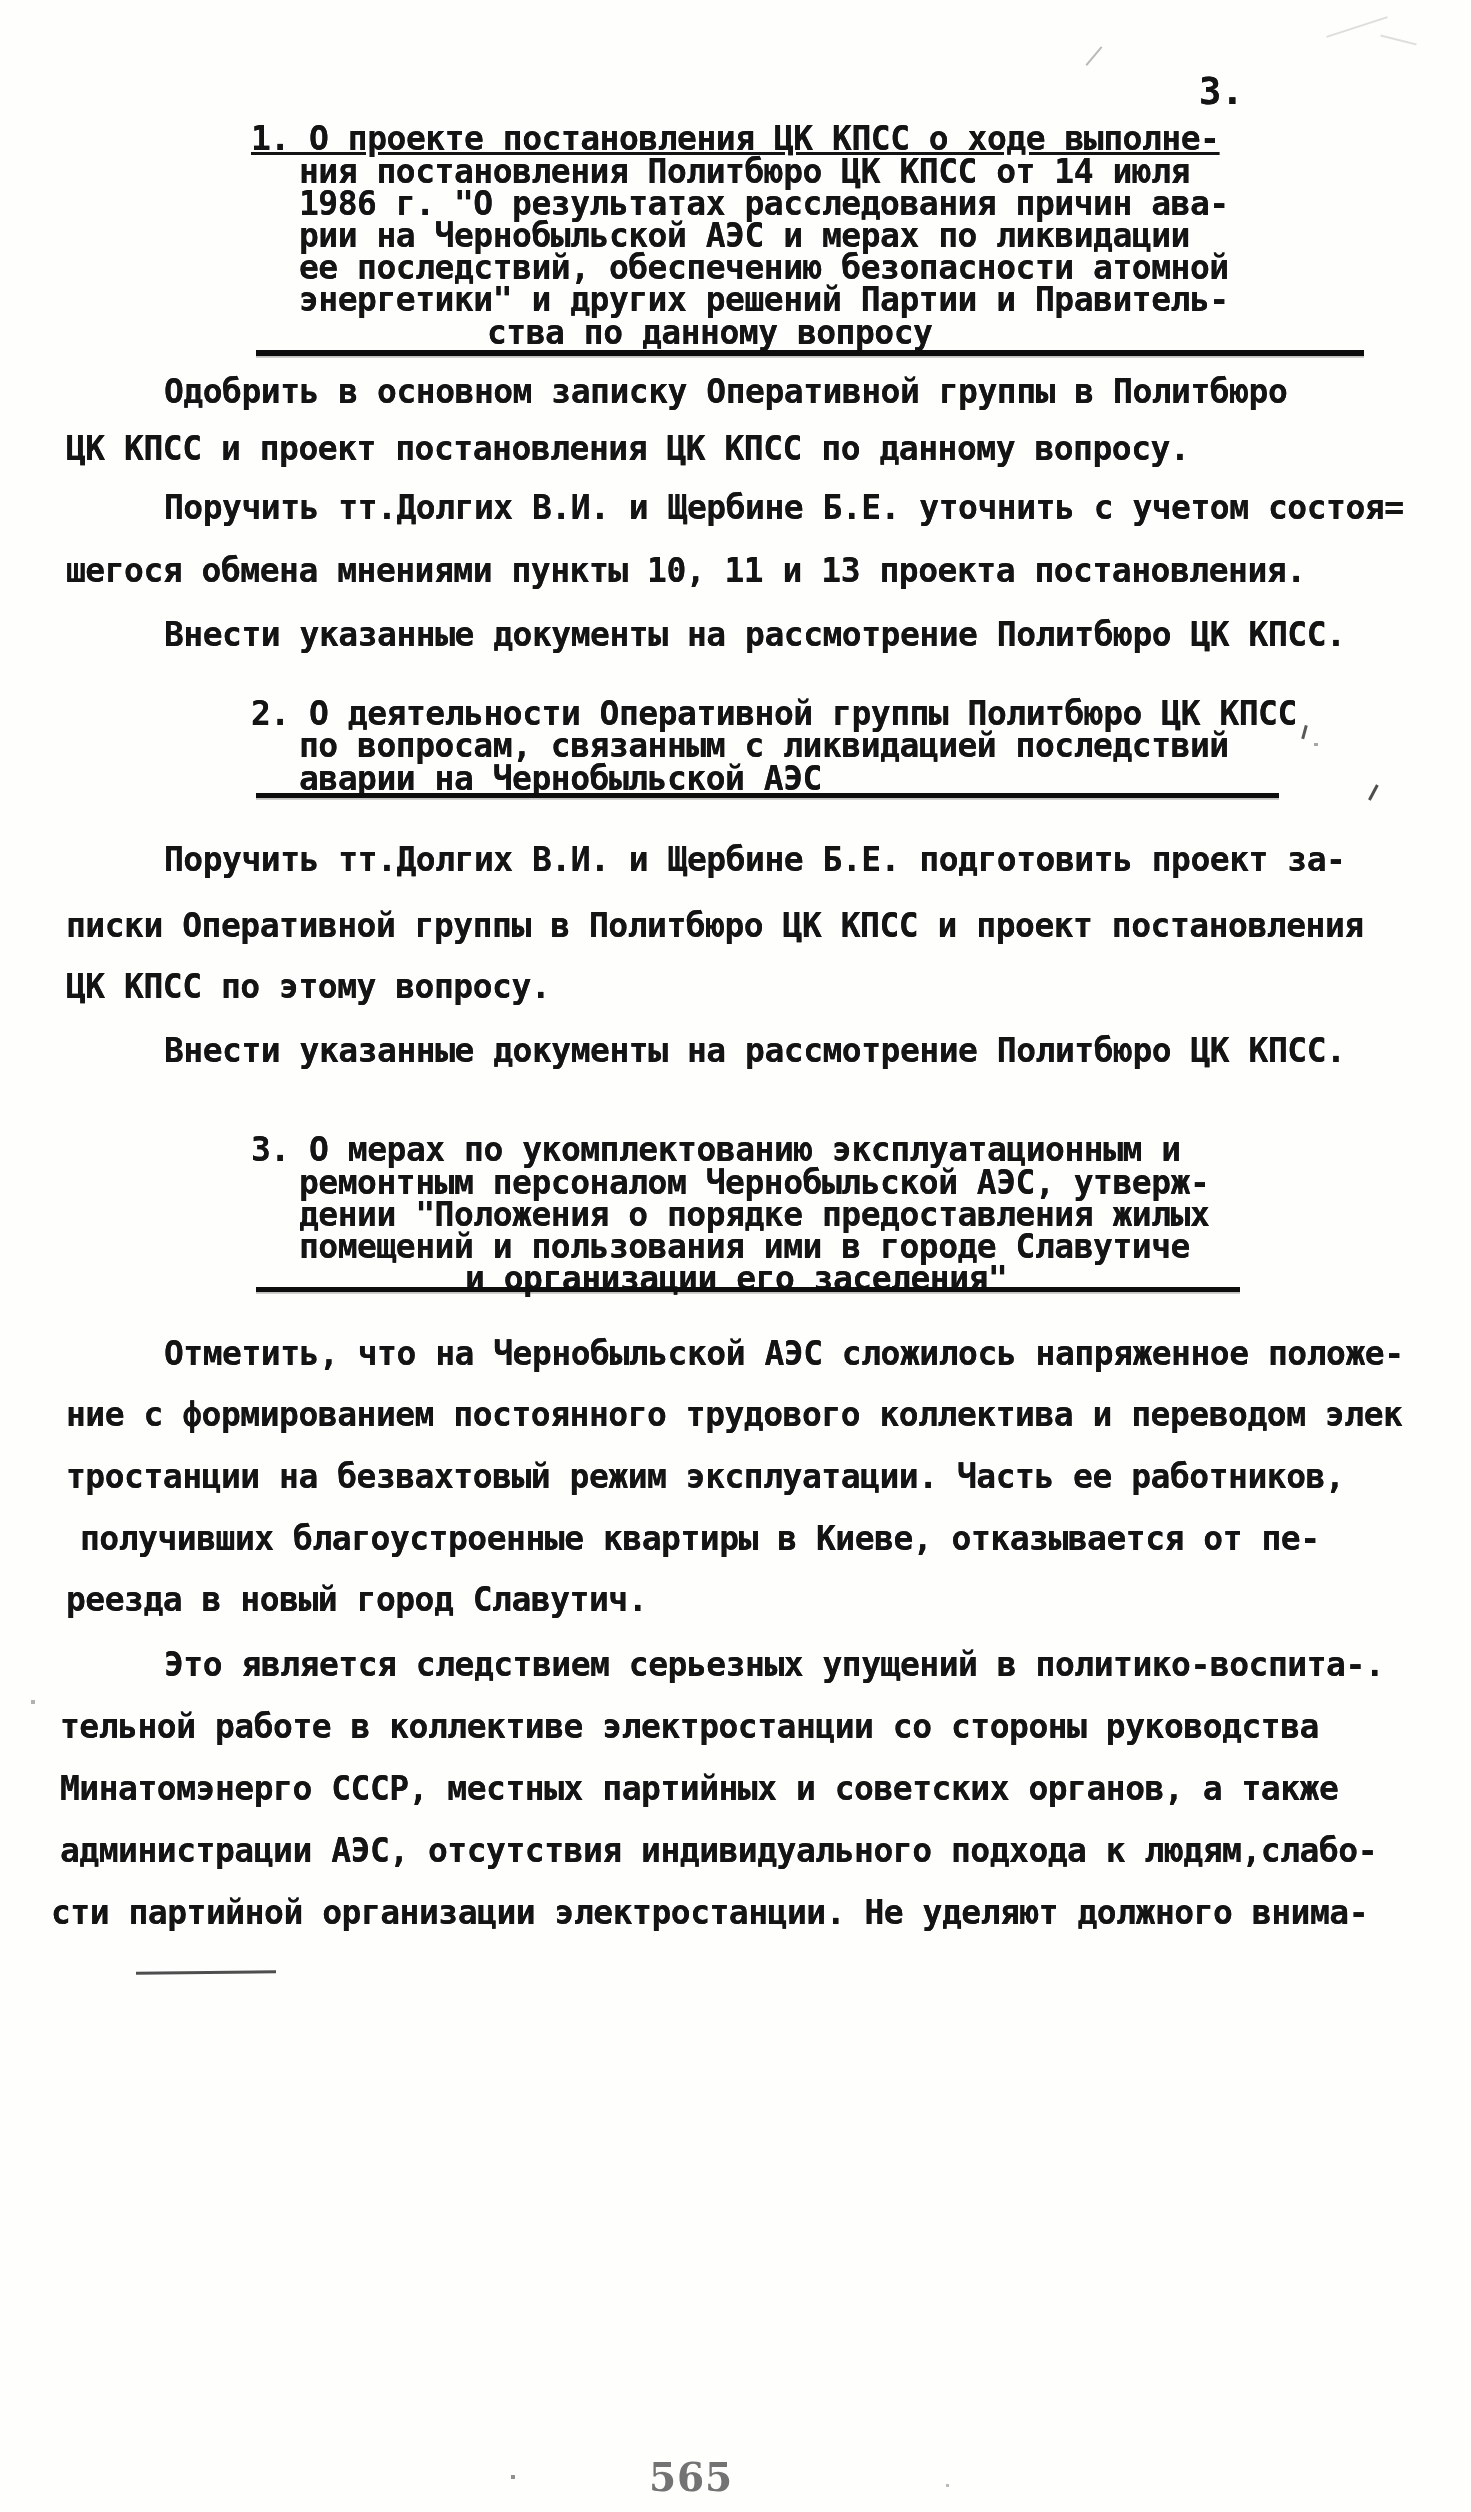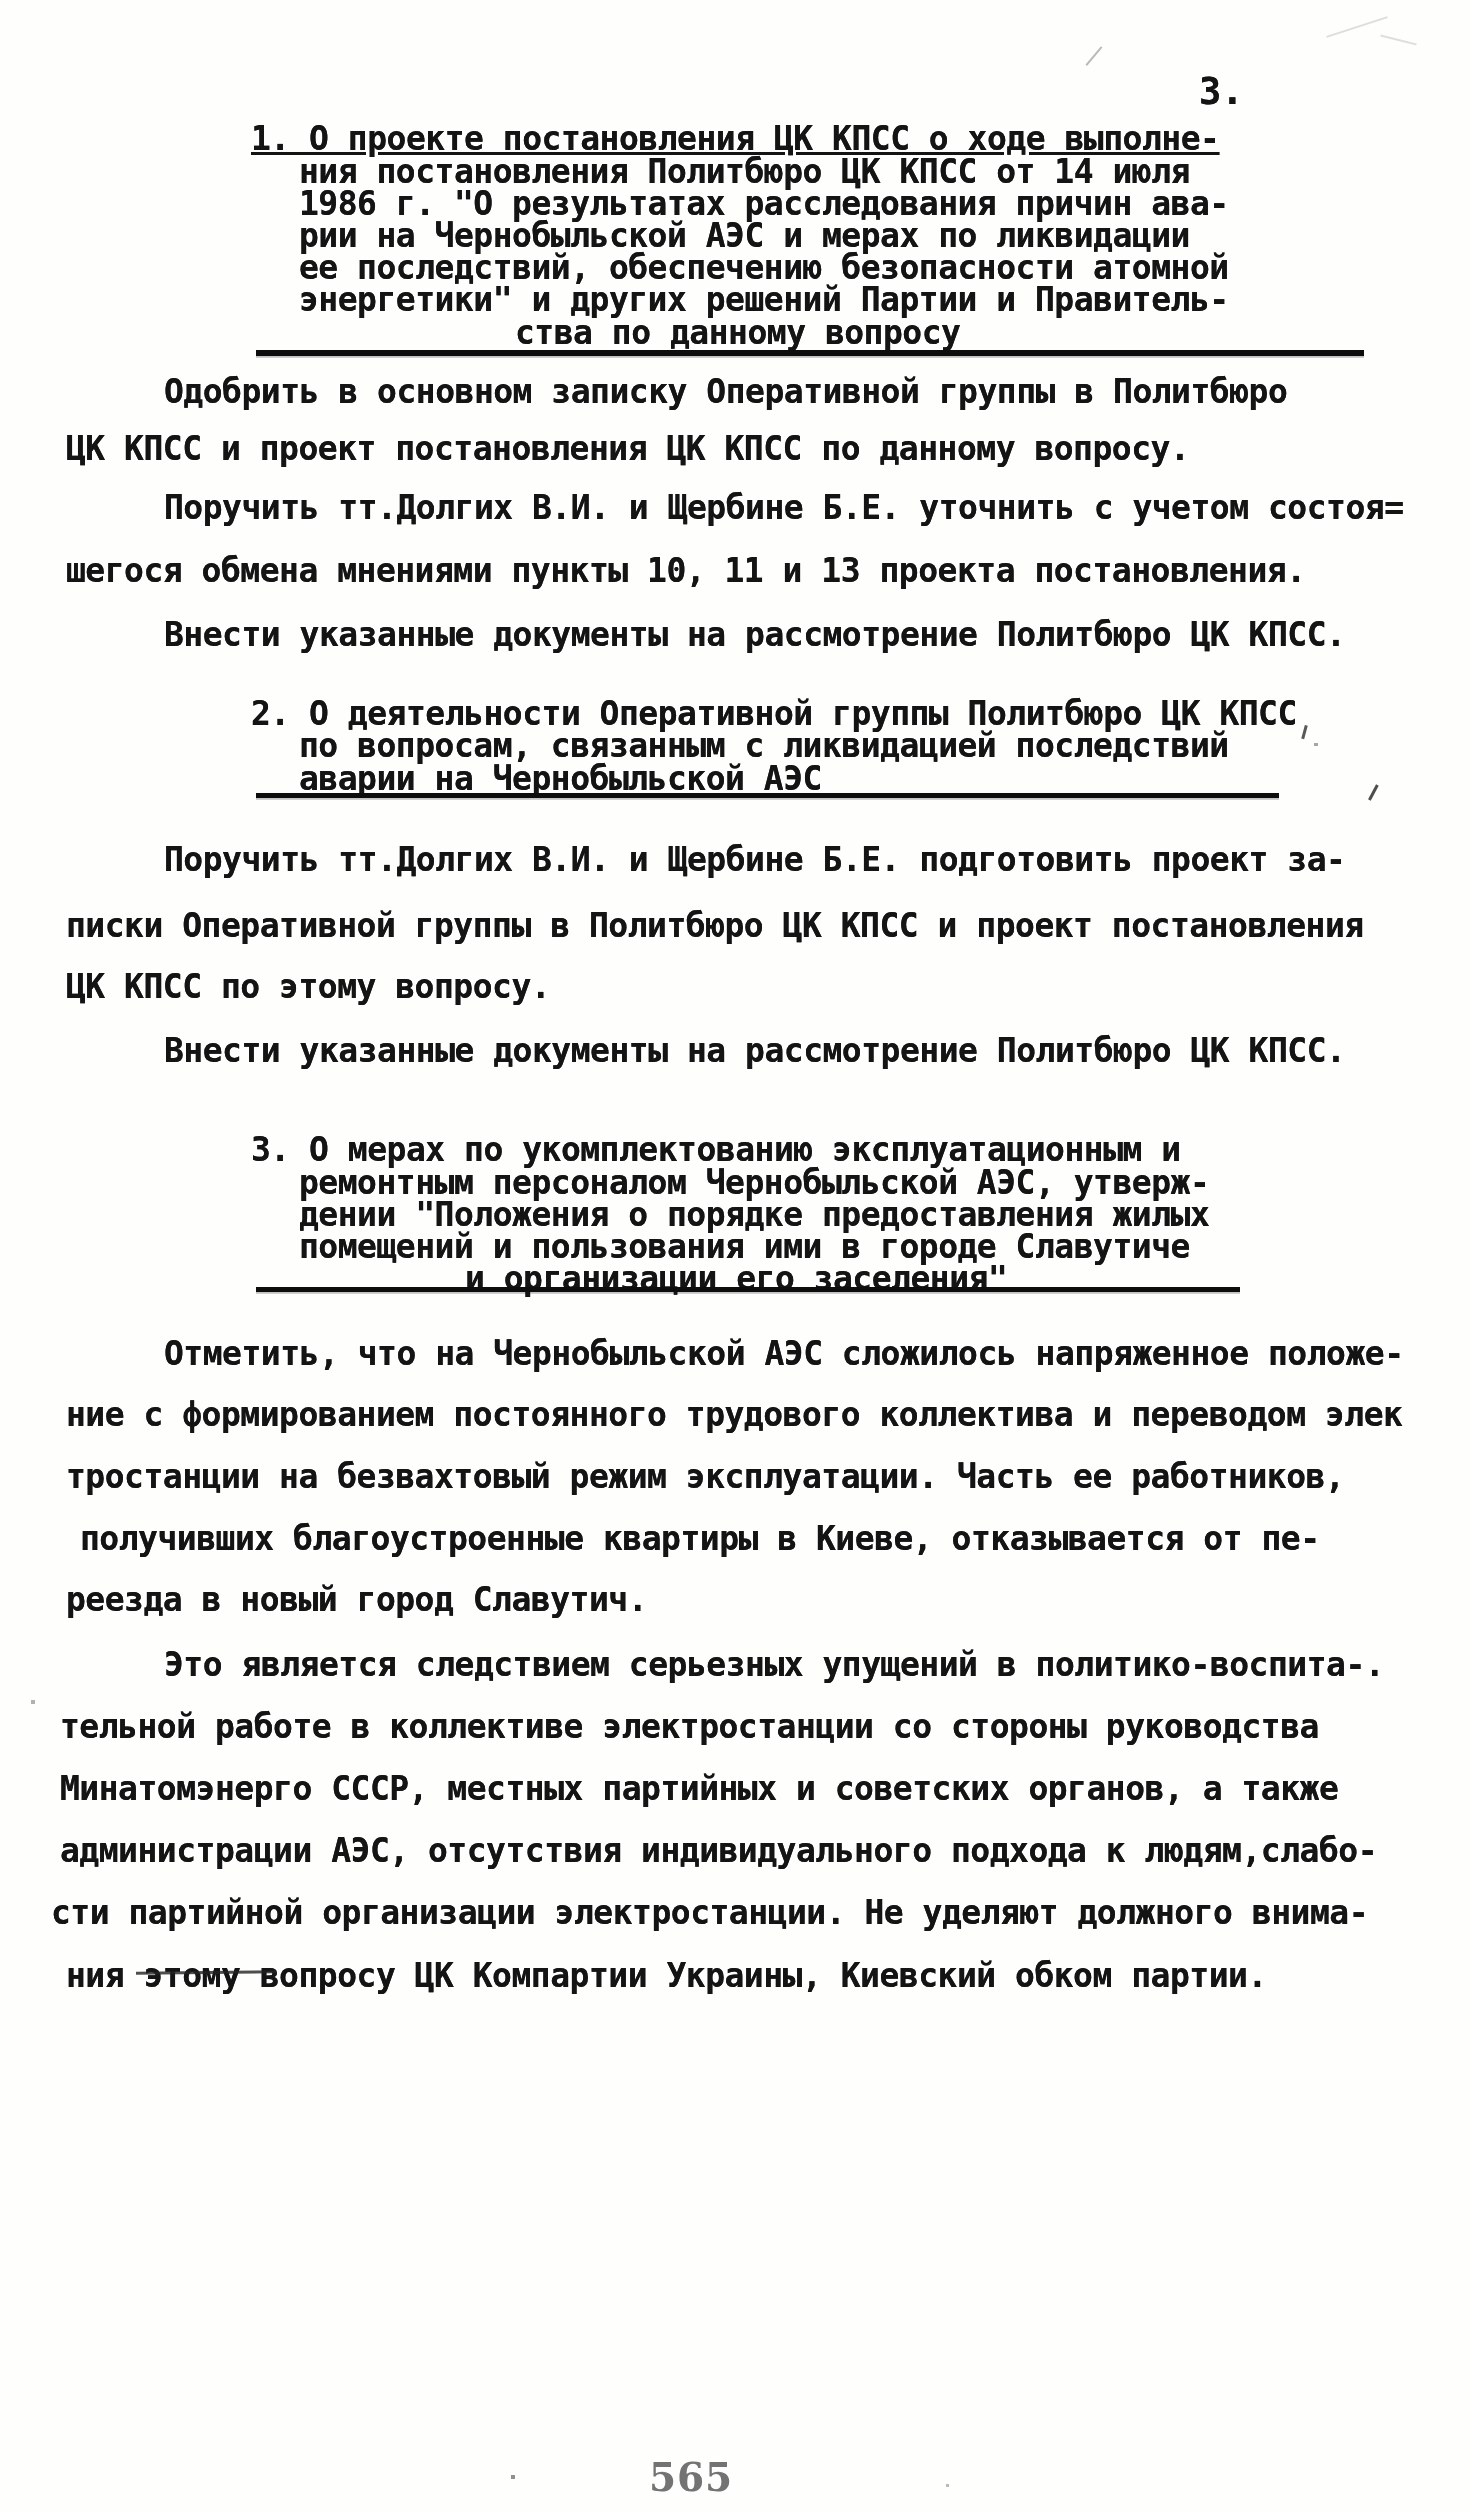--- a/index.html
+++ b/index.html
@@ -52,21 +52,21 @@
   <div class="mark" style="left:1093px;top:44px;width:1.8px;height:24px;transform:rotate(40deg);opacity:.3;"></div>
   <div class="mark" style="left:1325px;top:26px;width:64px;height:1.8px;transform:rotate(-18deg);opacity:.15;"></div>
   <div class="mark" style="left:1380px;top:39px;width:37px;height:1.8px;transform:rotate(14deg);opacity:.14;"></div>
 
   <div class="ln hln" style="left:251px;top:122px;text-decoration:underline;">1. О проекте постановления ЦК КПСС о ходе выполне-</div>
   <div class="ln hln" style="left:299px;top:155px;">ния постановления Политбюро ЦК КПСС от 14 июля</div>
   <div class="ln hln" style="left:299px;top:187px;">1986 г. "О результатах расследования причин ава-</div>
   <div class="ln hln" style="left:299px;top:219px;">рии на Чернобыльской АЭС и мерах по ликвидации</div>
   <div class="ln hln" style="left:299px;top:251px;">ее последствий, обеспечению безопасности атомной</div>
   <div class="ln hln" style="left:299px;top:283px;">энергетики" и других решений Партии и Правитель-</div>
-  <div class="ln hln" style="left:515px;top:316px;">ства по данному вопросу</div>
+  <div class="ln hln" style="left:487px;top:316px;">ства по данному вопросу</div>
   <div class="rule" style="left:256px;top:350px;width:1108px;height:5.5px;"></div>
 
   <div class="ln" style="left:164px;top:375px;">Одобрить в основном записку Оперативной группы в Политбюро</div>
   <div class="ln" style="left:66px;top:432px;">ЦК КПСС и проект постановления ЦК КПСС по данному вопросу.</div>
 
   <div class="ln" style="left:164px;top:491px;">Поручить тт.Долгих В.И. и Щербине Б.Е. уточнить с учетом состоя=</div>
   <div class="ln" style="left:66px;top:554px;">шегося обмена мнениями пункты 10, 11 и 13 проекта постановления.</div>
 
   <div class="ln" style="left:164px;top:618px;">Внести указанные документы на рассмотрение Политбюро ЦК КПСС.</div>
 
@@ -98,21 +98,20 @@
   <div class="ln" style="left:80px;top:1522px;">получивших благоустроенные квартиры в Киеве, отказывается от пе-</div>
   <div class="ln" style="left:66px;top:1583px;">реезда в новый город Славутич.</div>
 
   <div class="mark" style="left:31px;top:1700px;width:3.7px;height:3.7px;opacity:.35;"></div>
 
   <div class="ln" style="left:164px;top:1648px;text-align:right;">Это является следствием серьезных упущений в политико-воспита-.</div>
   <div class="ln" style="left:60px;top:1710px;">тельной работе в коллективе электростанции со стороны руководства</div>
   <div class="ln" style="left:60px;top:1772px;">Минатомэнерго СССР, местных партийных и советских органов, а также</div>
   <div class="ln" style="left:60px;top:1834px;">администрации АЭС, отсутствия индивидуального подхода к людям,слабо-</div>
   <div class="ln" style="left:51px;top:1896px;">сти партийной организации электростанции. Не уделяют должного внима-</div>
-  <div class="ln" style="left:66px;top:1959px;">ния этому вопросу ЦК Компартии Украины, Киевский обком партии.</div>
 
   <div class="mark" style="left:136px;top:1971px;width:140px;height:2.8px;transform:rotate(-0.6deg);opacity:.8;"></div>
 
   <div class="pagenum-bottom" style="left:649px;top:2454px;">565</div>
   <div class="mark" style="left:511px;top:2475px;width:3.7px;height:3.7px;opacity:.5;"></div>
   <div class="mark" style="left:946px;top:2484px;width:2.8px;height:2.8px;opacity:.3;"></div>
 
 </div>
 
 

